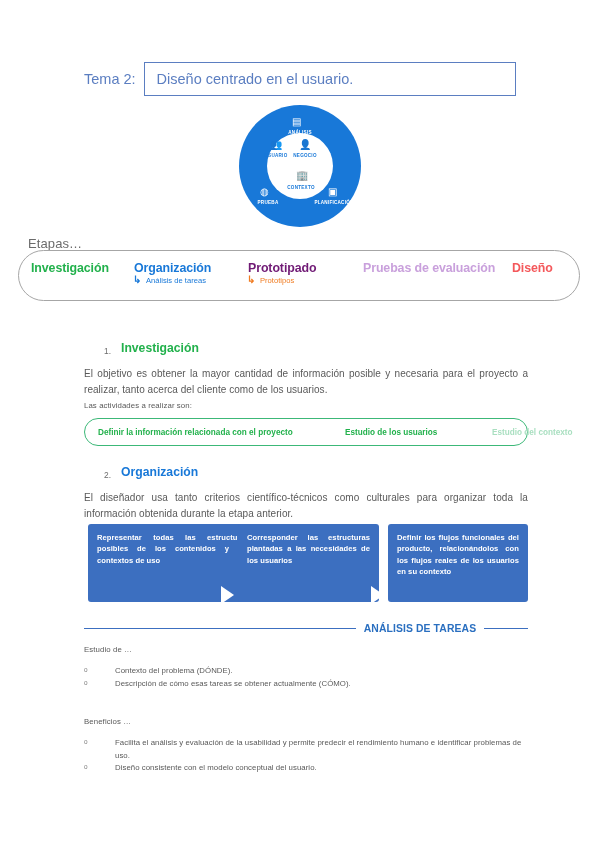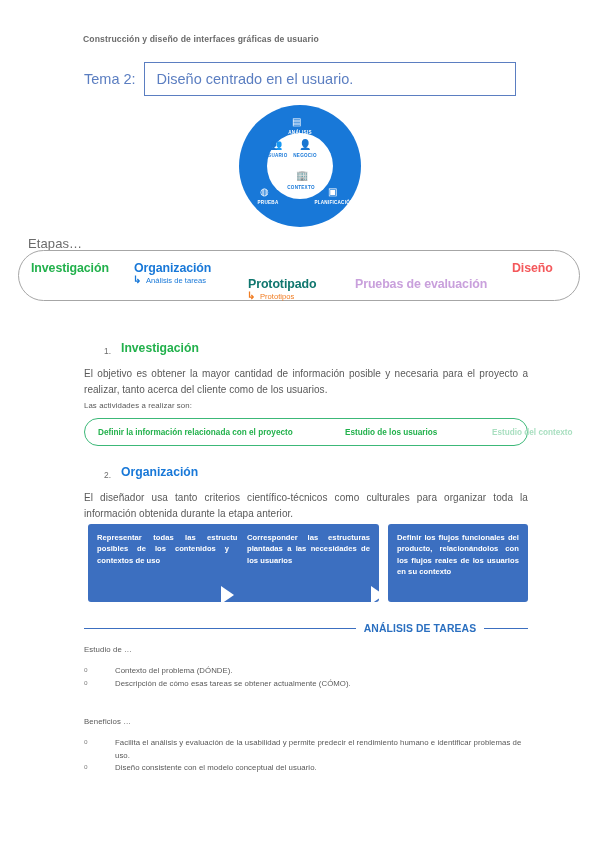--- a/index.html
+++ b/index.html
@@ -149,21 +149,21 @@
   .stage-sub .turn-arrow {
     position: absolute;
     left: -1px; top: -1px;
     font-size: 10px;
     font-weight: bold;
     line-height: 1;
   }
   .stage-1 { left: 12px; }
   .stage-2 { left: 115px; }
   .stage-3 { left: 229px; }
-  .stage-4 { left: 336px; margin-top: 16px; }
+  .stage-4 { left: 344px; }
   .stage-5 { left: 493px; }
 
   
   .sec-head {
     position: absolute;
     font-size: 12.2px;
     font-weight: bold;
     white-space: nowrap;
   }
   .sec-num {
@@ -290,21 +290,20 @@
     left: 0; top: 0;
     font-size: 6.4px;
     color: #7a7a7a;
   }
 </style>
 </head>
 <body>
 
 <div class="page">
 
-  <div class="course-line">Construcción y diseño de interfaces gráficas de usuario</div>
 
   <div class="tema-row">
     <div class="tema-label">Tema 2:</div>
     <div class="tema-box">
       <div class="tema-box-text">Diseño centrado en el usuario.</div>
     </div>
   </div>
 
   <div class="circle-wrap">
     <div class="circle-outer"></div>
@@ -338,21 +337,21 @@
 
     <div class="stage stage-2">
       <div class="stage-name" style="color: rgb(24, 120, 216);">Organización</div>
       <div class="stage-sub" style="color: rgb(24, 120, 216);">
         <span class="turn-arrow">↳</span>
         <span>Análisis de tareas</span>
       </div>
     </div>
 
     <div class="stage stage-3">
-      <div class="stage-name" style="color: #0f766e; margin-top: 16px;">Prototipado</div>
+      <div class="stage-name" style="color: #701a75;">Prototipado</div>
       <div class="stage-sub" style="color: rgb(240, 124, 34);">
         <span class="turn-arrow">↳</span>
         <span>Prototipos</span>
       </div>
     </div>
 
     <div class="stage stage-4">
       <div class="stage-name" style="color: rgb(201, 160, 220);">Pruebas de evaluación</div>
     </div>
 

